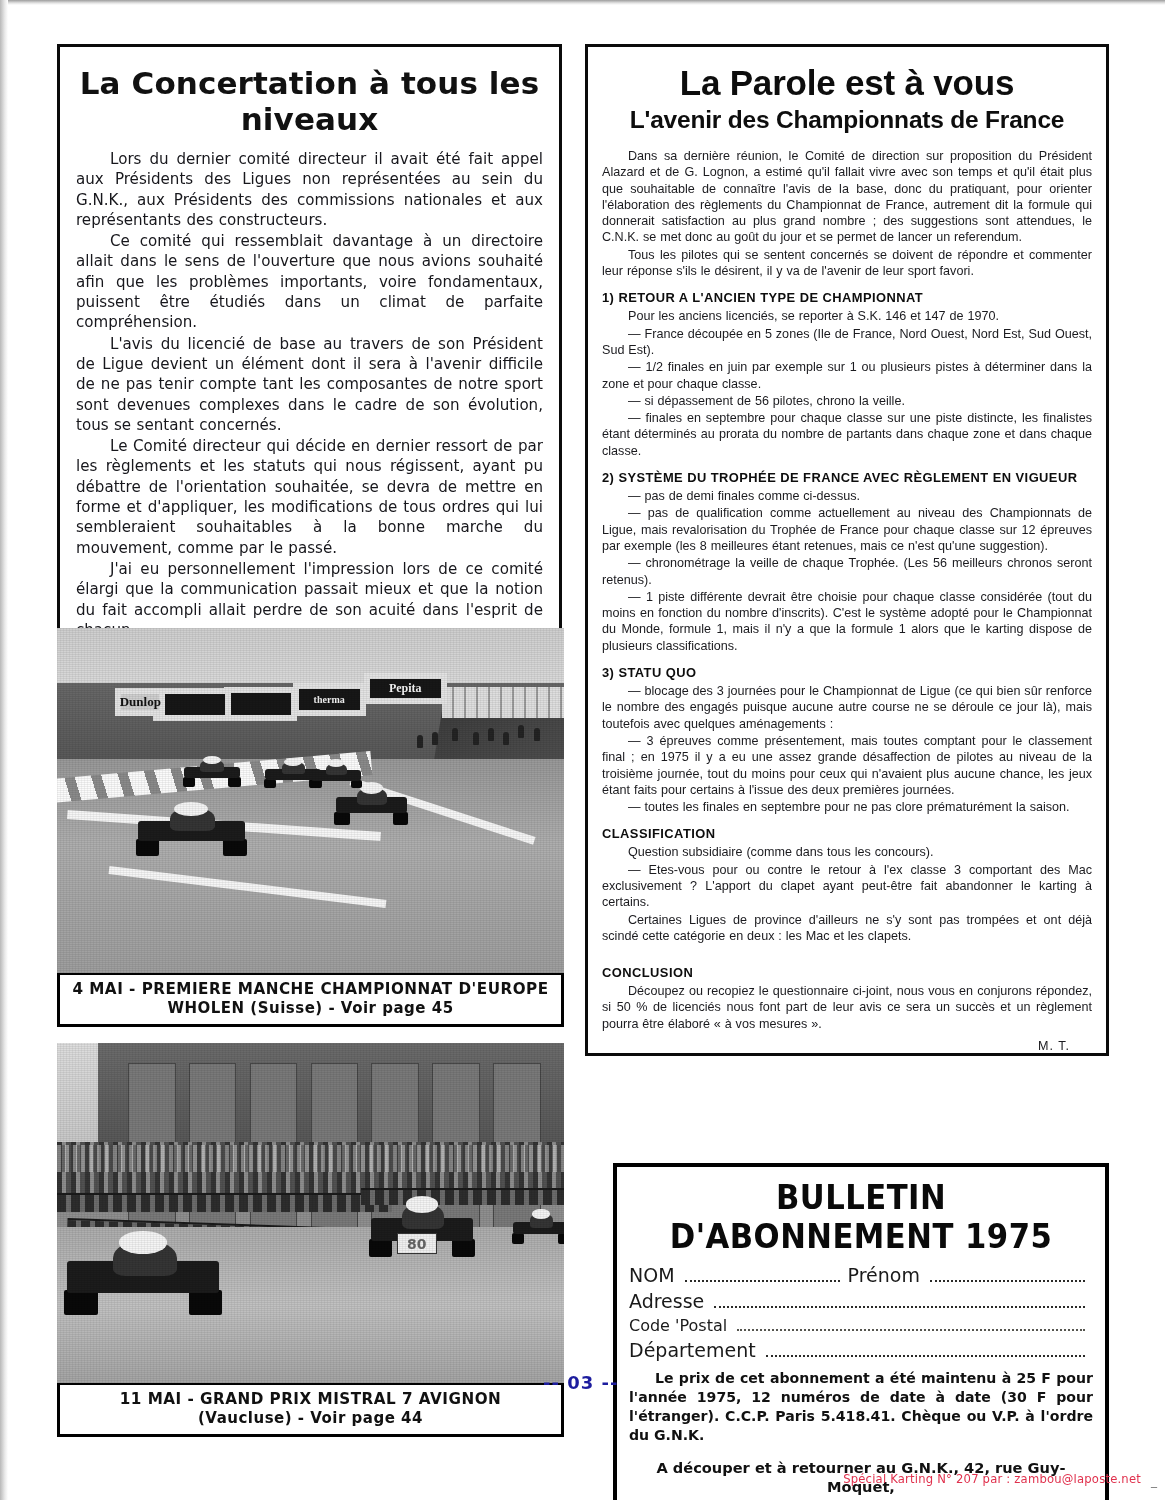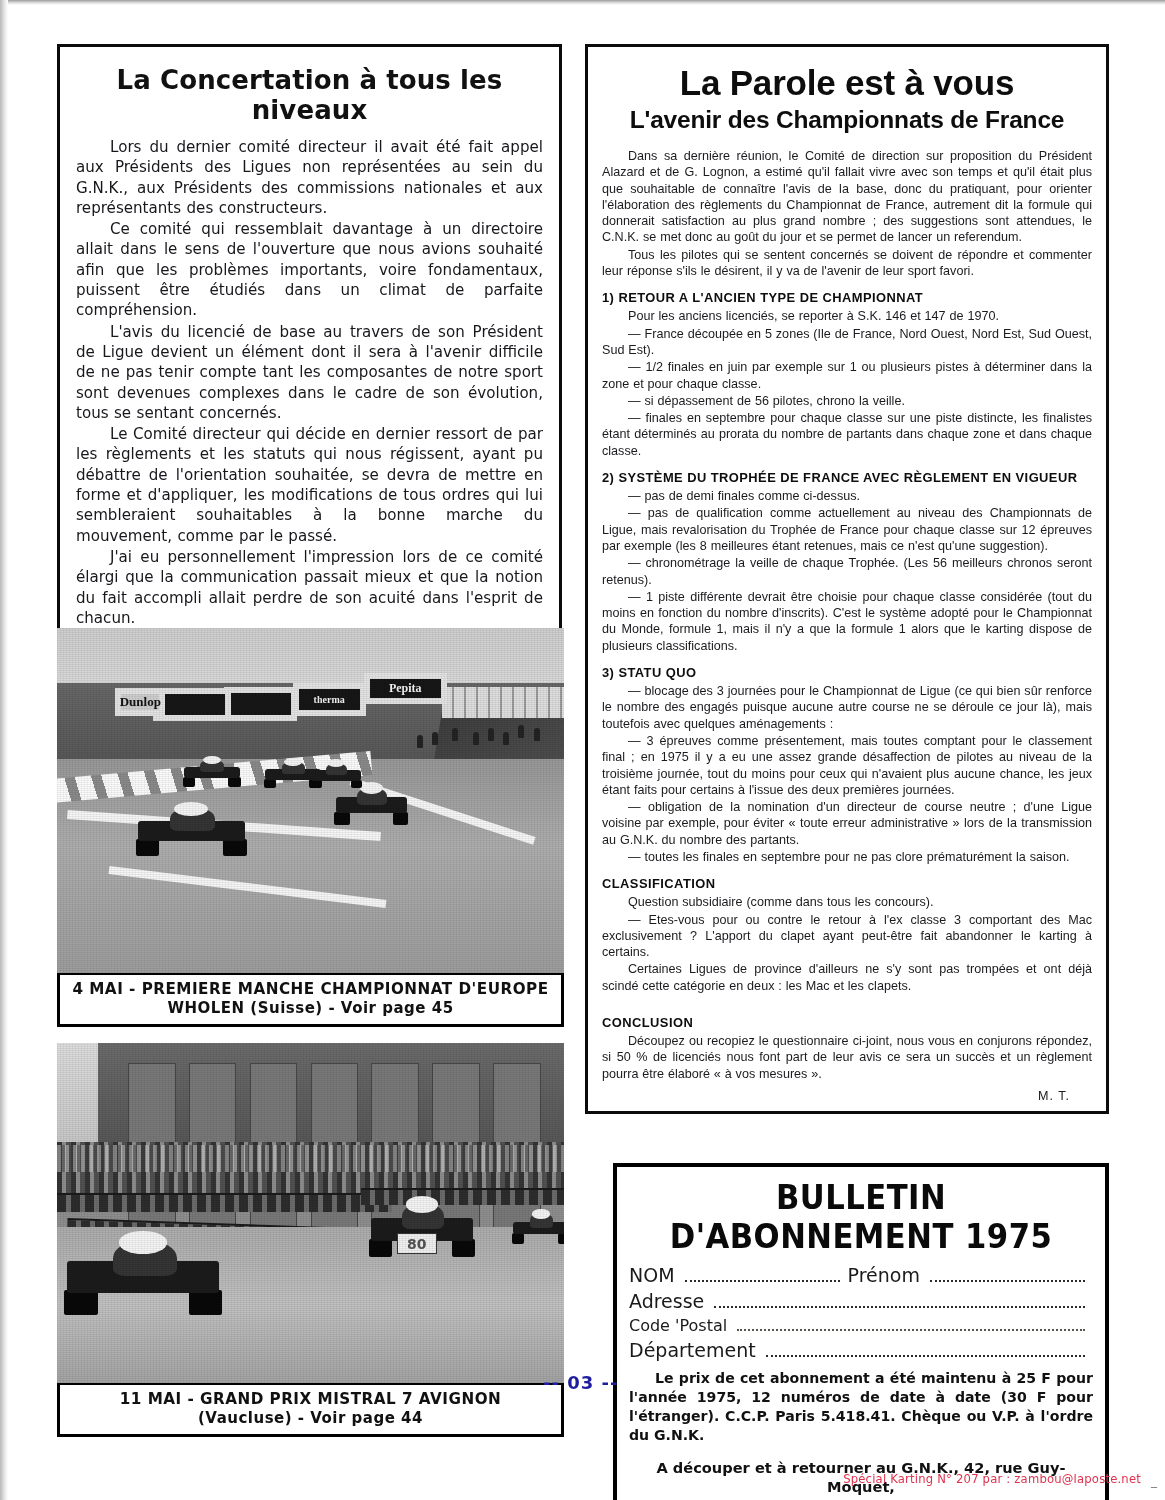--- a/index.html
+++ b/index.html
@@ -39,21 +39,21 @@
     width: 505px;
   }
   .box-article {
     border: 3px solid #0b0b0b;
     padding: 14px 16px 10px 16px;
     background: #fff;
   }
   .art-title {
     text-align: center;
     font-weight: bold;
-    font-size: 26px;
+    font-size: 31px;
     letter-spacing: 0.1px;
     margin: 4px 0 12px 0;
     color: #111;
     font-family: "DejaVu Sans", sans-serif;
   }
   .art-p {
     font-family: "DejaVu Sans", sans-serif;
     font-size: 15.1px;
     line-height: 1.345;
     text-align: justify;
@@ -145,41 +145,41 @@
   .p2-sky { position:absolute; left:0; top:0; width:12%; height:34%;
             background:linear-gradient(to bottom,#d7d7d2,#c0c0ba); }
   .p2-crowd { position:absolute; left:0; top:29%; width:100%; height:17%;
               background:repeating-linear-gradient(to right,#3a3a35 0 5px,#8d8d86 5px 9px,#55554f 9px 14px); }
   .p2-crowd2 { position:absolute; left:0; top:30%; width:100%; height:8%;
                background:repeating-linear-gradient(to right,#cfcfc8 0 4px,#4a4a45 4px 8px); opacity:.5; }
   .p2-bales { position:absolute; background:repeating-linear-gradient(to right,#33332e 0 9px,#6e6e67 9px 14px);
               border-top:2px solid #222; }
   .p2-track { position:absolute; left:0; bottom:0; width:100%; height:46%;
               background:linear-gradient(to bottom,#a9a9a3,#bdbdb7 50%,#a2a29c); }
-  .p2-num { position:absolute; background:#e9e9e4; color:#0369a1;
+  .p2-num { position:absolute; background:#e9e9e4; color:#a16207;
             font-family:"DejaVu Sans",sans-serif; font-weight:bold;
             display:flex; align-items:center; justify-content:center;
             border:1px solid #3b3b36; }
   .grain {
     position:absolute; inset:0; pointer-events:none; opacity:.28;
     background-image:
       repeating-linear-gradient(0deg, rgba(0,0,0,.22) 0 1px, rgba(255,255,255,0) 1px 2px),
       repeating-linear-gradient(90deg, rgba(0,0,0,.16) 0 1px, rgba(255,255,255,0) 1px 3px);
   }
 
   
   .col-right {
     position: absolute;
     left: 585px;
     top: 44px;
     width: 524px;
   }
   .box-right {
     border: 3px solid #0b0b0b;
-    padding: 10px 14px 8px 14px;
+    padding: 10px 14px 0 14px;
     background: #fff;
   }
   .rt-title {
     text-align: center;
     font-weight: bold;
     font-size: 35px;
     margin: 6px 0 3px 0;
     color: #0d0d0d;
     font-family: "Liberation Sans", sans-serif;
     letter-spacing: -0.2px;
@@ -464,21 +464,20 @@
 
       <div class="rt-head">2) SYSTÈME DU TROPHÉE DE FRANCE AVEC RÈGLEMENT EN VIGUEUR</div>
       <p class="rt-p">— pas de demi finales comme ci-dessus.</p>
       <p class="rt-p">— pas de qualification comme actuellement au niveau des Championnats de Ligue, mais revalorisation du Trophée de France pour chaque classe sur 12 épreuves par exemple (les 8 meilleures étant retenues, mais ce n'est qu'une suggestion).</p>
       <p class="rt-p">— chronométrage la veille de chaque Trophée. (Les 56 meilleurs chronos seront retenus).</p>
       <p class="rt-p">— 1 piste différente devrait être choisie pour chaque classe considérée (tout du moins en fonction du nombre d'inscrits). C'est le système adopté pour le Championnat du Monde, formule 1, mais il n'y a que la formule 1 alors que le karting dispose de plusieurs classifications.</p>
 
       <div class="rt-head">3) STATU QUO</div>
       <p class="rt-p">— blocage des 3 journées pour le Championnat de Ligue (ce qui bien sûr renforce le nombre des engagés puisque aucune autre course ne se déroule ce jour là), mais toutefois avec quelques aménagements :</p>
       <p class="rt-p">— 3 épreuves comme présentement, mais toutes comptant pour le classement final ; en 1975 il y a eu une assez grande désaffection de pilotes au niveau de la troisième journée, tout du moins pour ceux qui n'avaient plus aucune chance, les jeux étant faits pour certains à l'issue des deux premières journées.</p>
-      <p class="rt-p">— obligation de la nomination d'un directeur de course neutre ; d'une Ligue voisine par exemple, pour éviter « toute erreur administrative » lors de la transmission au G.N.K. du nombre des partants.</p>
       <p class="rt-p">— toutes les finales en septembre pour ne pas clore prématurément la saison.</p>
 
       <div class="rt-head">CLASSIFICATION</div>
       <p class="rt-p">Question subsidiaire (comme dans tous les concours).</p>
       <p class="rt-p">— Etes-vous pour ou contre le retour à l'ex classe 3 comportant des Mac exclusivement ? L'apport du clapet ayant peut-être fait abandonner le karting à certains.</p>
       <p class="rt-p">Certaines Ligues de province d'ailleurs ne s'y sont pas trompées et ont déjà scindé cette catégorie en deux : les Mac et les clapets.</p>
 
       <div class="rt-gap"></div>
 
       <div class="rt-head">CONCLUSION</div>

